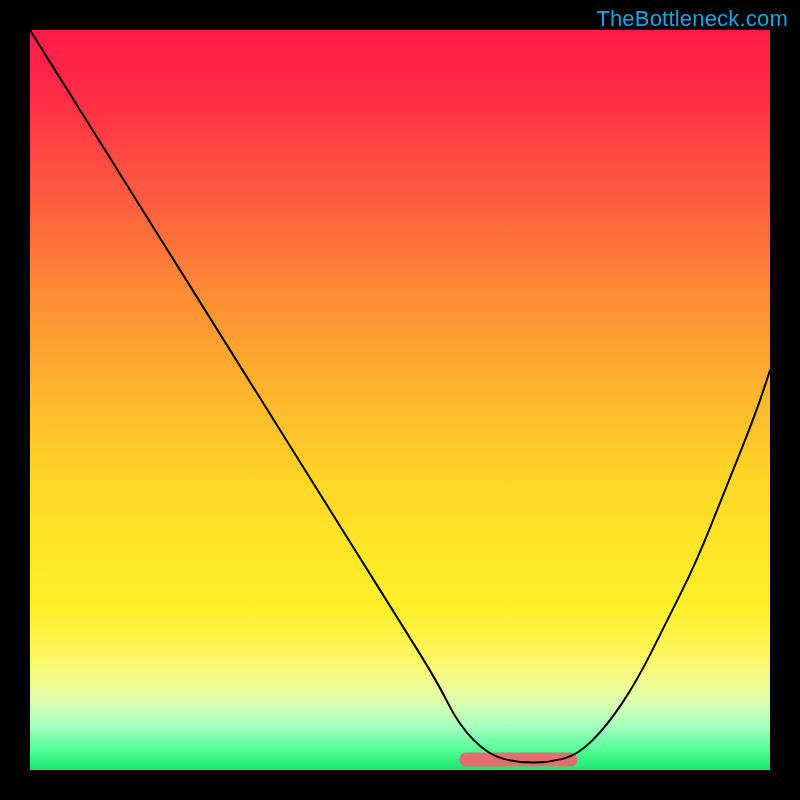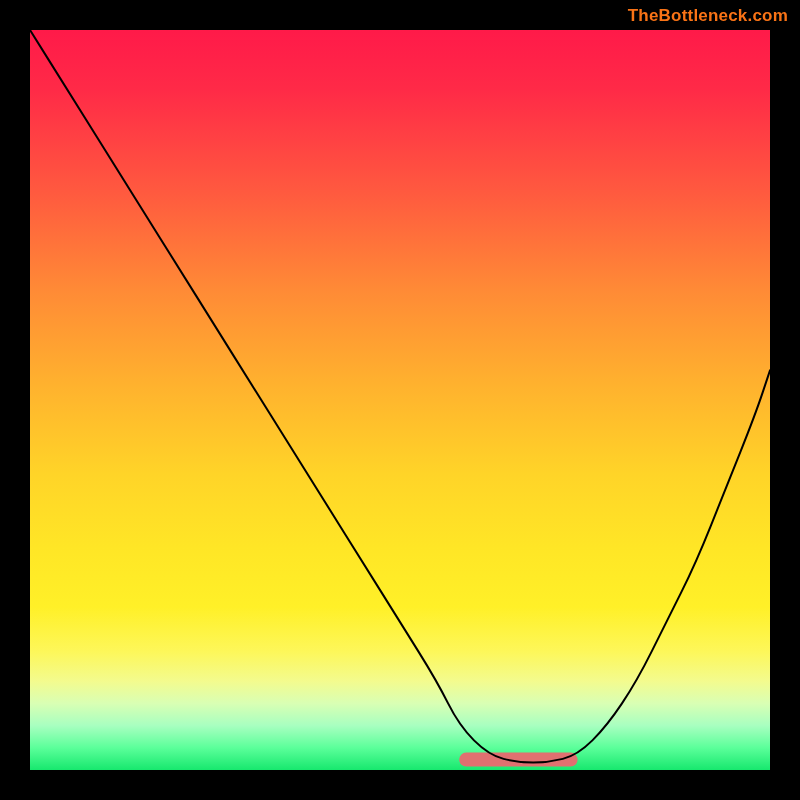--- a/index.html
+++ b/index.html
@@ -8,23 +8,23 @@
     height: 800px;
     background: #000;
     position: relative;
     overflow: hidden;
     font-family: Arial, sans-serif;
   }
   .watermark {
     position: absolute;
     top: 6px;
     right: 12px;
-    color: #f97316;
-    font-size: 17px;
-    font-weight: 700;
+    color: #0ea5e9;
+    font-size: 22px;
+    font-weight: 400;
     z-index: 10;
     letter-spacing: 0.2px;
   }
   .frame {
     position: absolute;
     top: 30px;
     left: 30px;
     width: 740px;
     height: 740px;
     background: #000;

